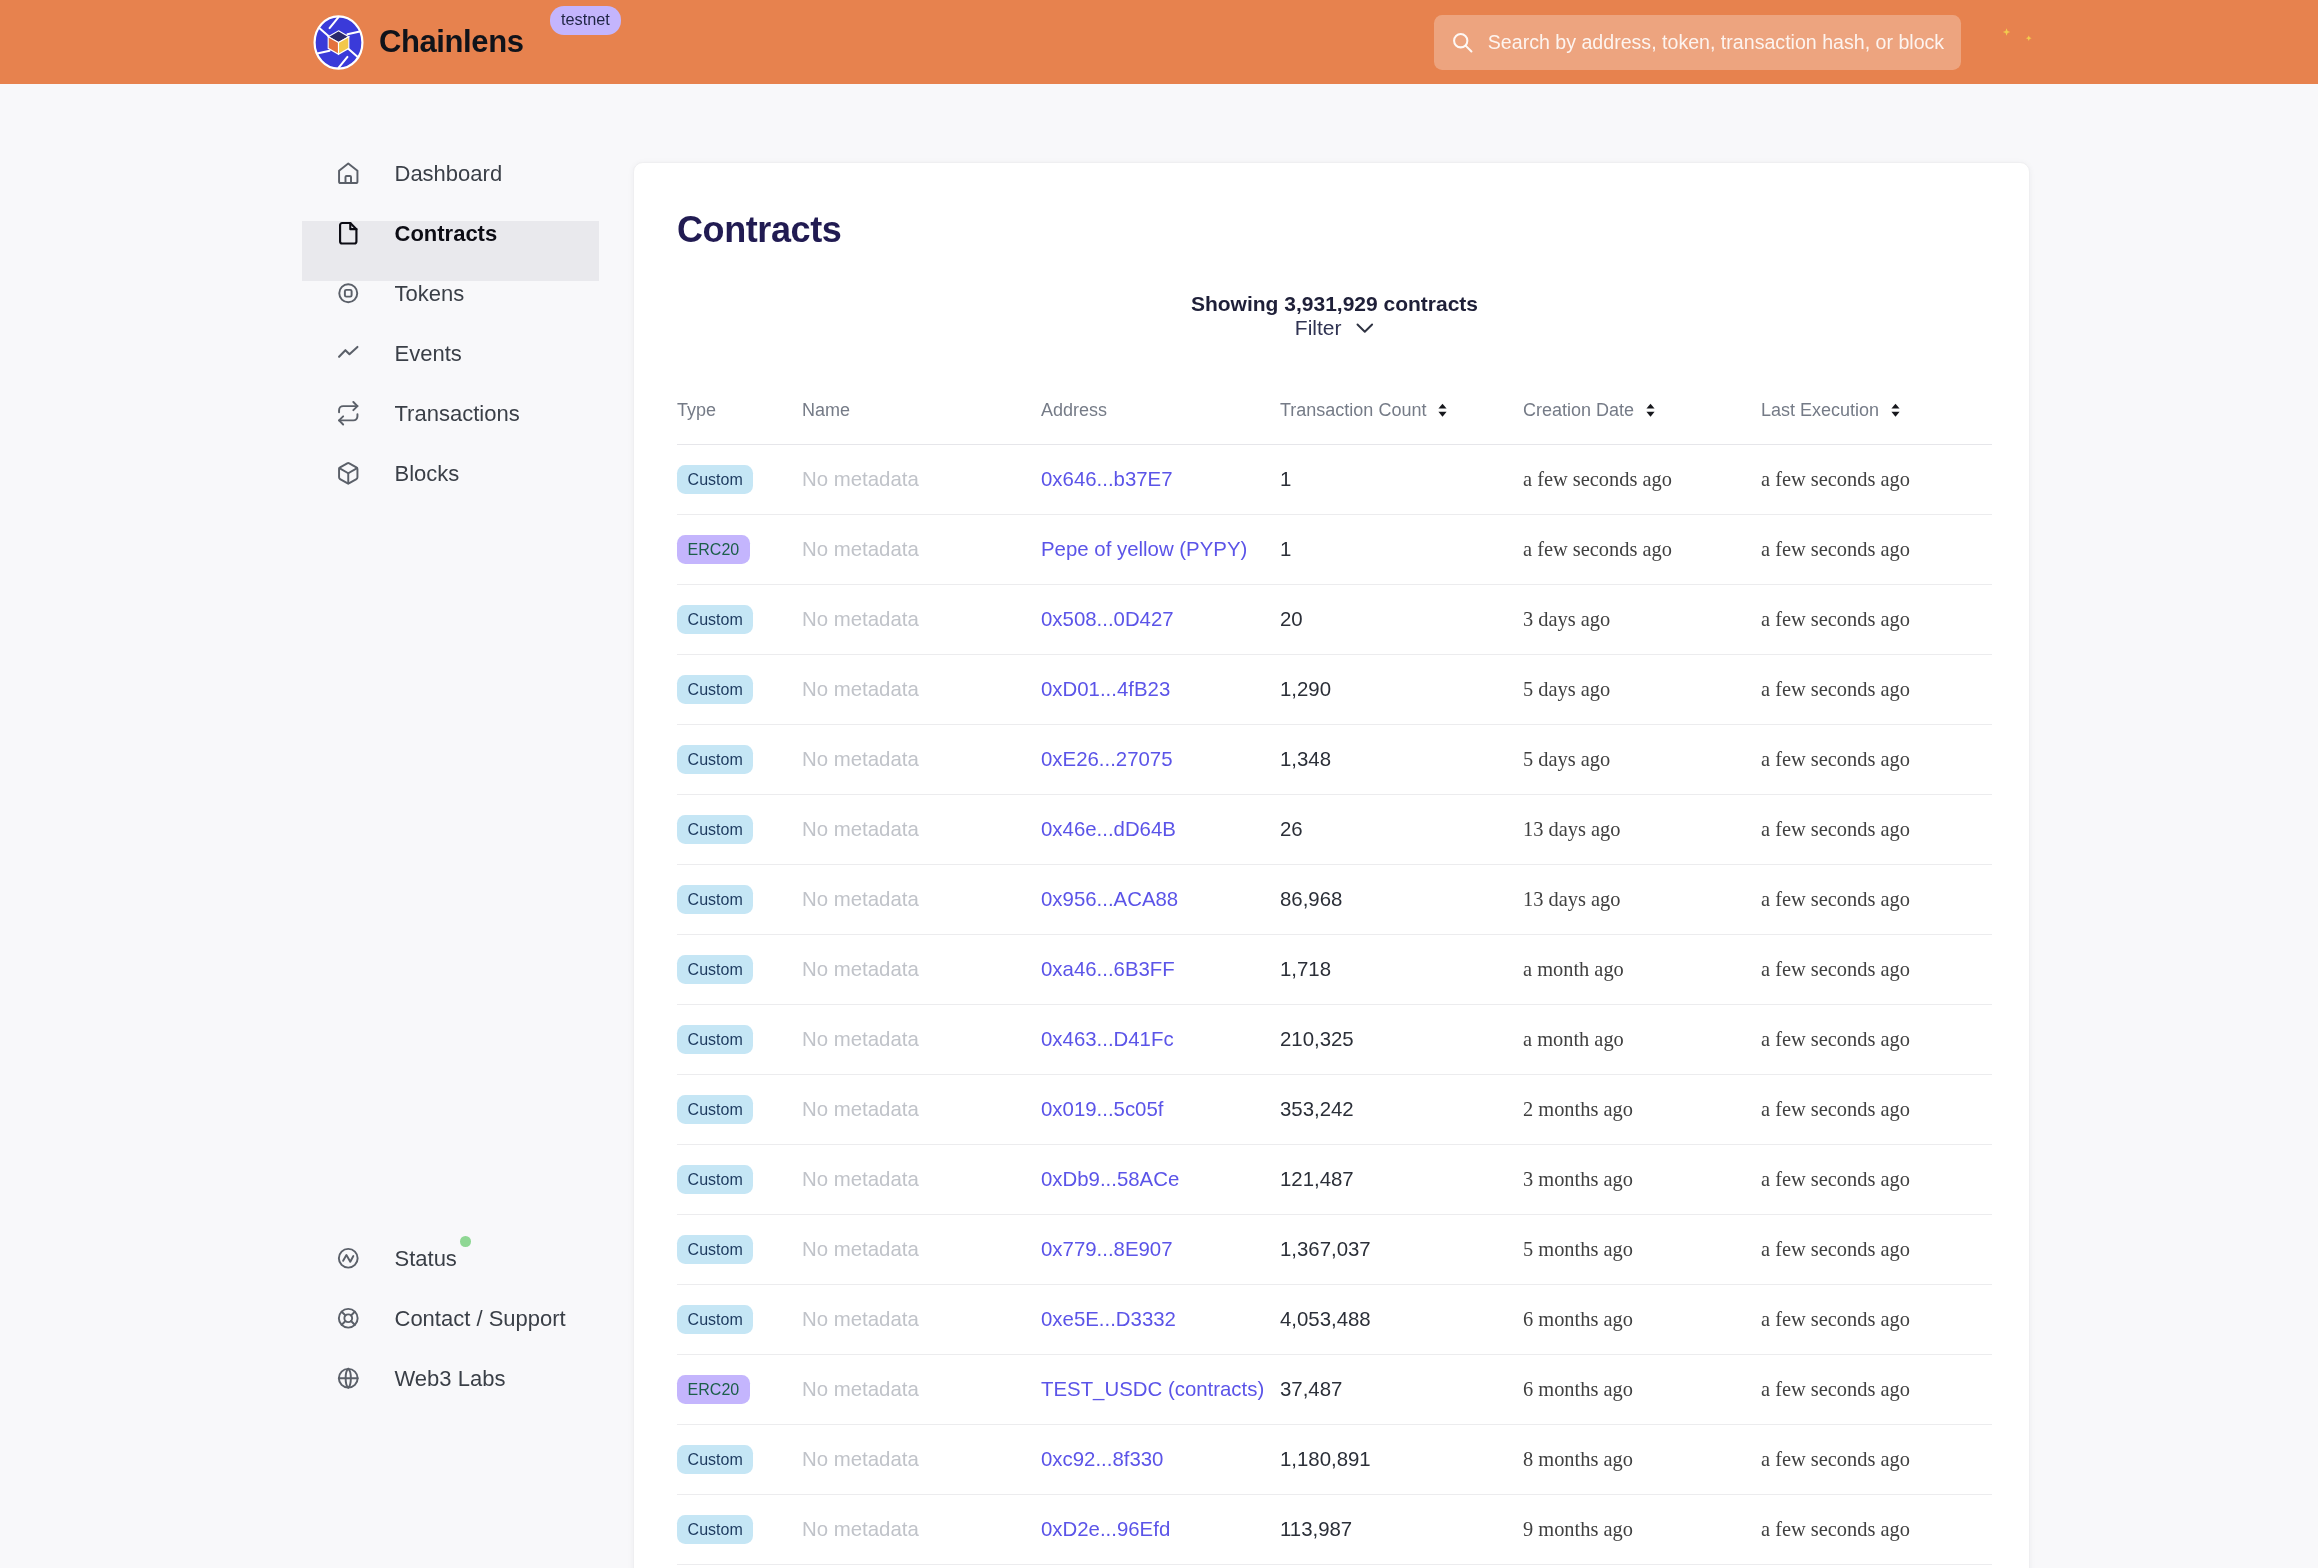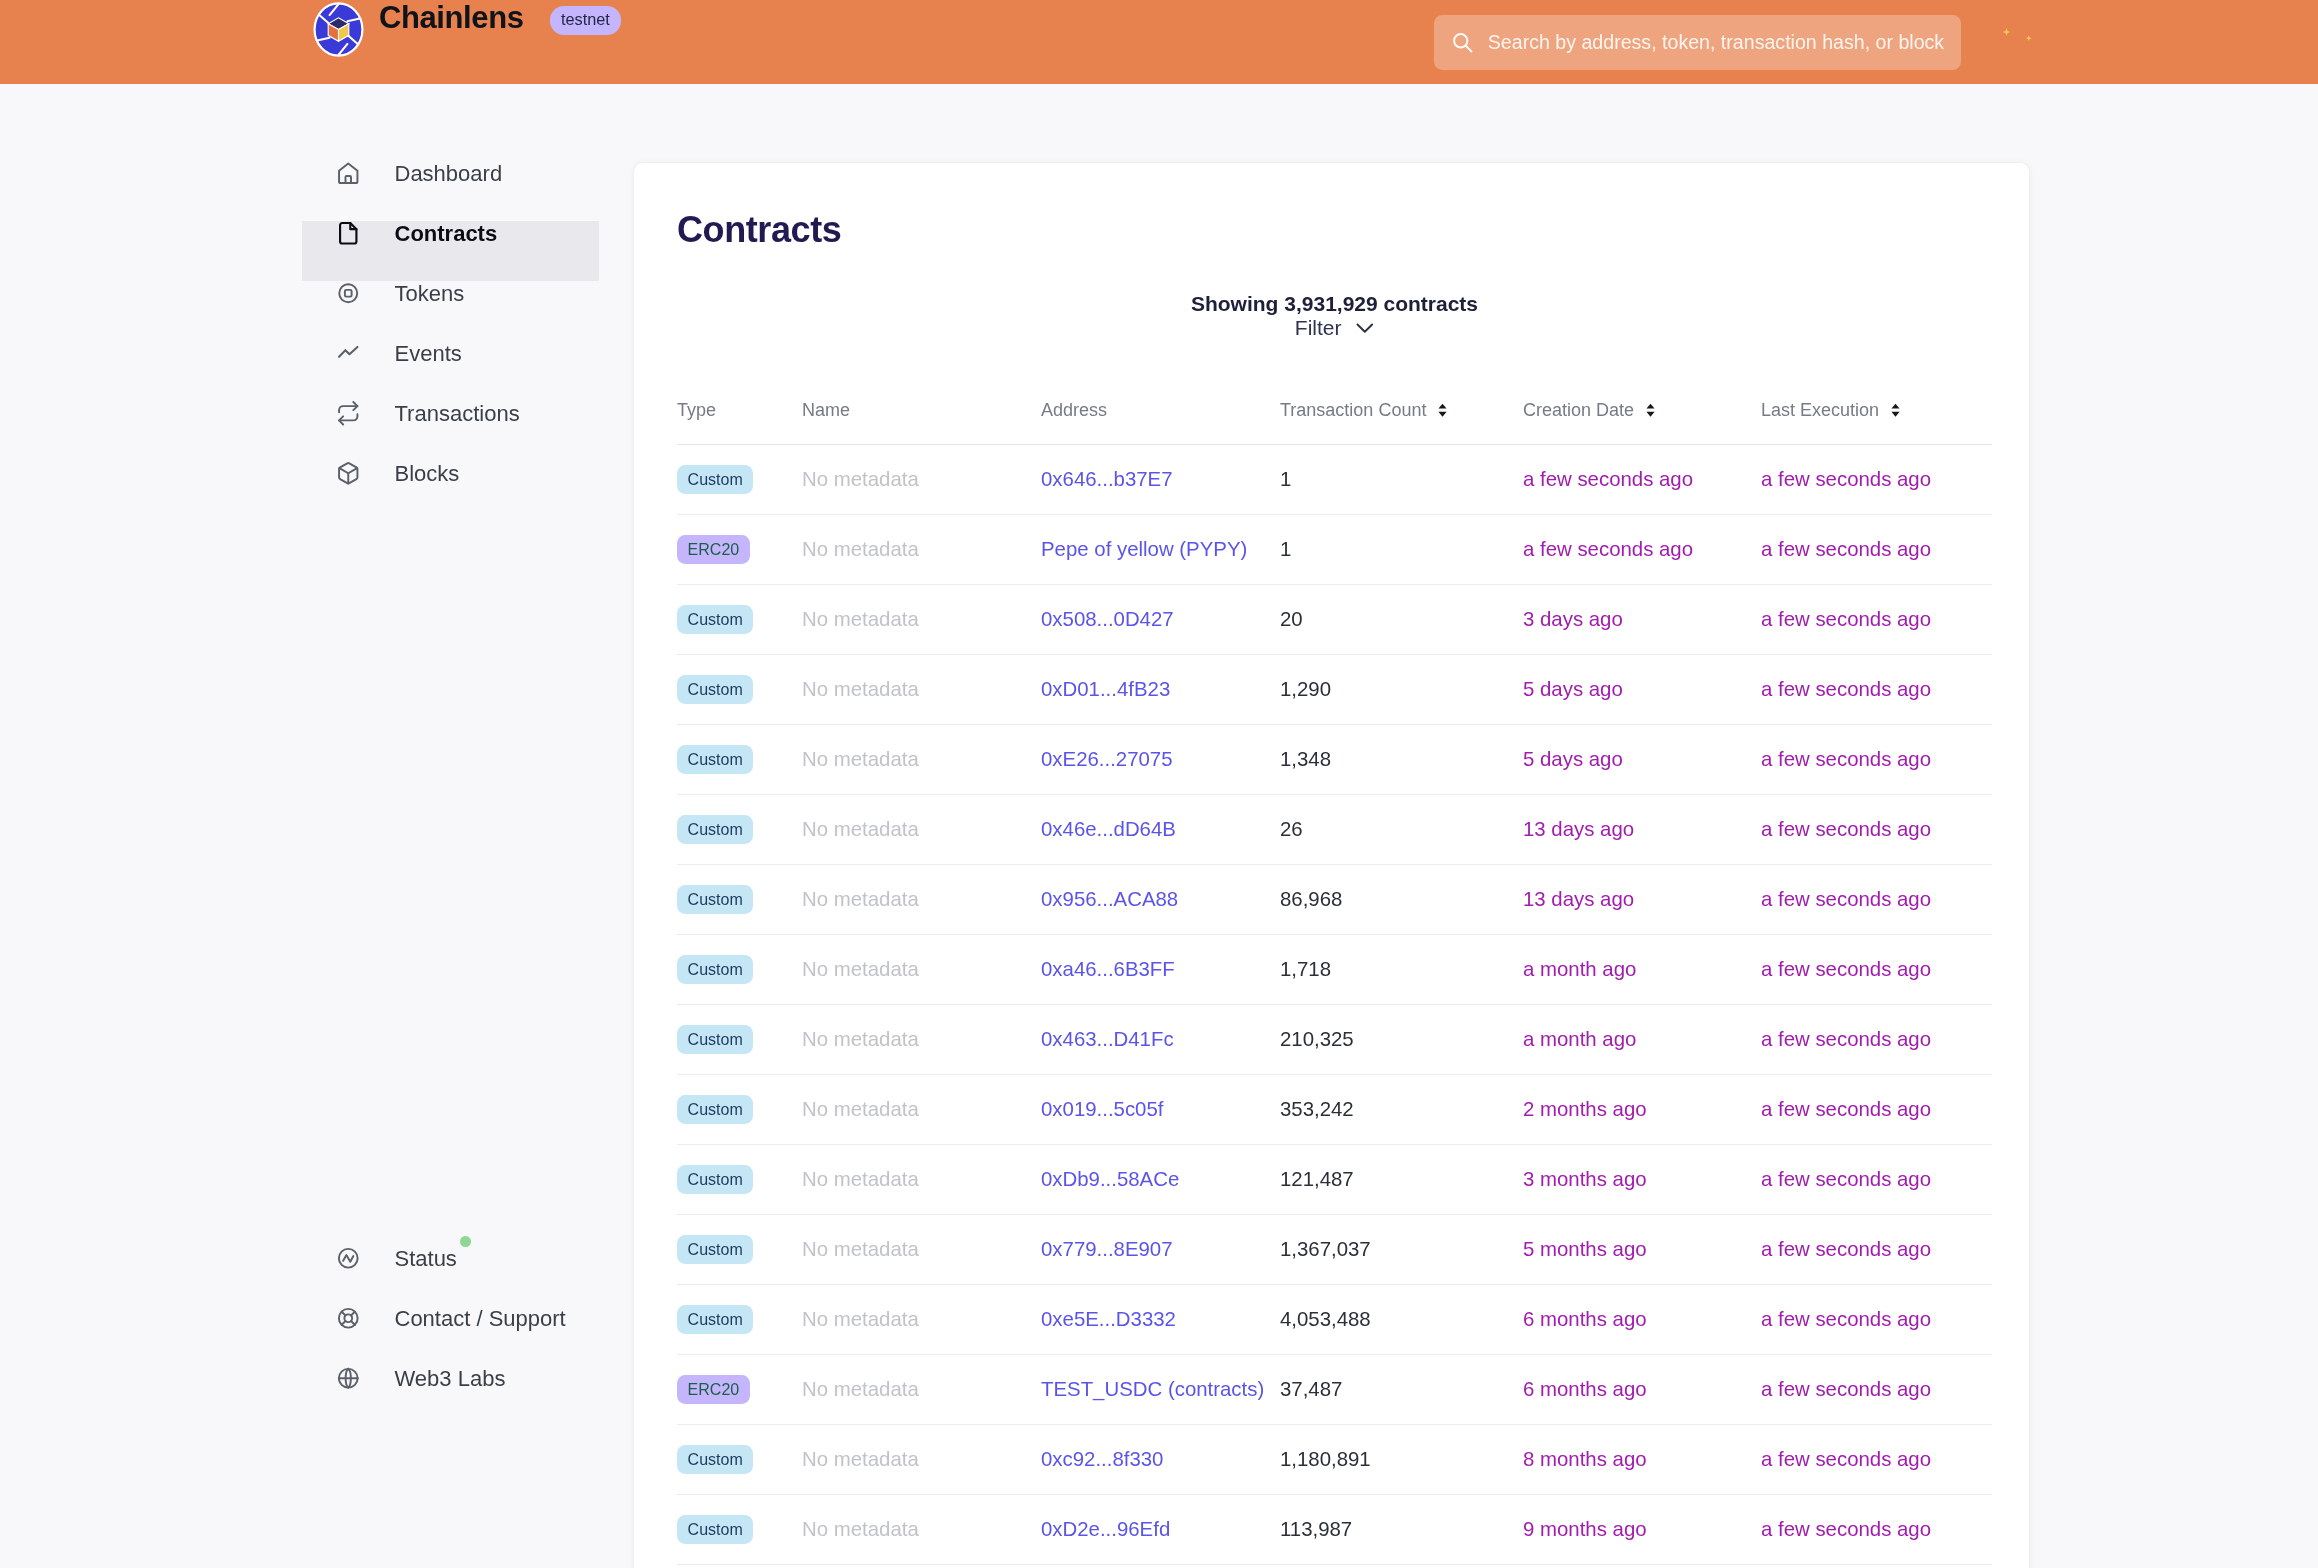--- a/index.html
+++ b/index.html
@@ -1,21 +1,21 @@
 <!DOCTYPE html>
 <html style="font-size:13px"><head>
 <meta charset="utf-8">
 <style>
   * { margin:0; padding:0; box-sizing:border-box; }
   html,body { width:2319px; height:1569px; overflow:hidden; background:#F8F8FA;
     font-family:"Liberation Sans","DejaVu Sans",sans-serif; color:#2C3140; }
 
   
   .header { position:absolute; left:0; top:0; width:2319px; height:84px; background:#E7824E; z-index:5; }
-  .brand-group { position:absolute; left:311px; top:0; height:84px; display:flex; }
+  .brand-group { position:absolute; left:311px; top:0; height:84px; display:flex; align-items:center; }
   .logo { width:55px; height:59px; }
   .brand-name { margin-left:13px; font-size:31px; font-weight:700; letter-spacing:-0.4px; color:#10131A; }
   .net-badge { margin-left:26px; align-self:flex-start; margin-top:6px; background:#c4b5fd; color:#1F2544;
     font-size:16.3px; padding:4.1px 11.4px 5.7px; border-radius:14px; }
   .searchbar { position:absolute; left:1434px; top:14.7px; width:527px; height:55px;
     background:rgba(255,255,255,0.28); border-radius:8.2px; display:flex; align-items:center; padding:0 16.3px; }
   .searchbar svg { flex:0 0 auto; }
   .searchbar input { flex:1; margin-left:13px; background:transparent; border:none; outline:none;
     font-size:19.6px; color:#FFFFFF; font-family:inherit; }
   .searchbar input::placeholder { color:rgba(255,255,255,0.88); }
@@ -47,21 +47,21 @@
   .thead { margin-top:60px; padding-bottom:23px; border-bottom:0.8px solid #E6E6EA; }
   .th { font-size:18px; color:#757B87; display:flex; align-items:center; }
   .sort-icon { margin-left:9.8px; cursor:pointer; display:inline-flex; }
   .trow { height:70px; border-bottom:0.8px solid #ECECEE; font-size:20.4px; }
   .badge { display:inline-block; font-size:16px; font-weight:500; padding:5.7px 10.6px; border-radius:8.2px; }
   .badge-custom { background:#C5E6F5; color:#1D3A5F; }
   .badge-erc20 { background:#c4b5fd; color:#1B5E49; }
   .cell-name { color:#C0C3C9; }
   .cell-addr a { color:#5B54E8; text-decoration:none; cursor:pointer; }
   .cell-count { color:#2B2F38; }
-  .cell-date, .cell-exec { color:#a21caf; }
+  .cell-date, .cell-exec { color:#404040;font-family:Liberation Serif, serif; }
 </style>
 </head>
 <body>
 
 <div class="header">
   <div class="brand-group">
     <svg class="logo" viewBox="0 0 40 40">
       <ellipse cx="20" cy="20" rx="17.4" ry="19" fill="#3A3AD9" stroke="#FFFFFF" stroke-width="1.6"></ellipse>
       <g stroke="#FFFFFF" stroke-width="1.5" stroke-linecap="round">
         <path d="M20 1.5 L13.5 9.5"></path>

